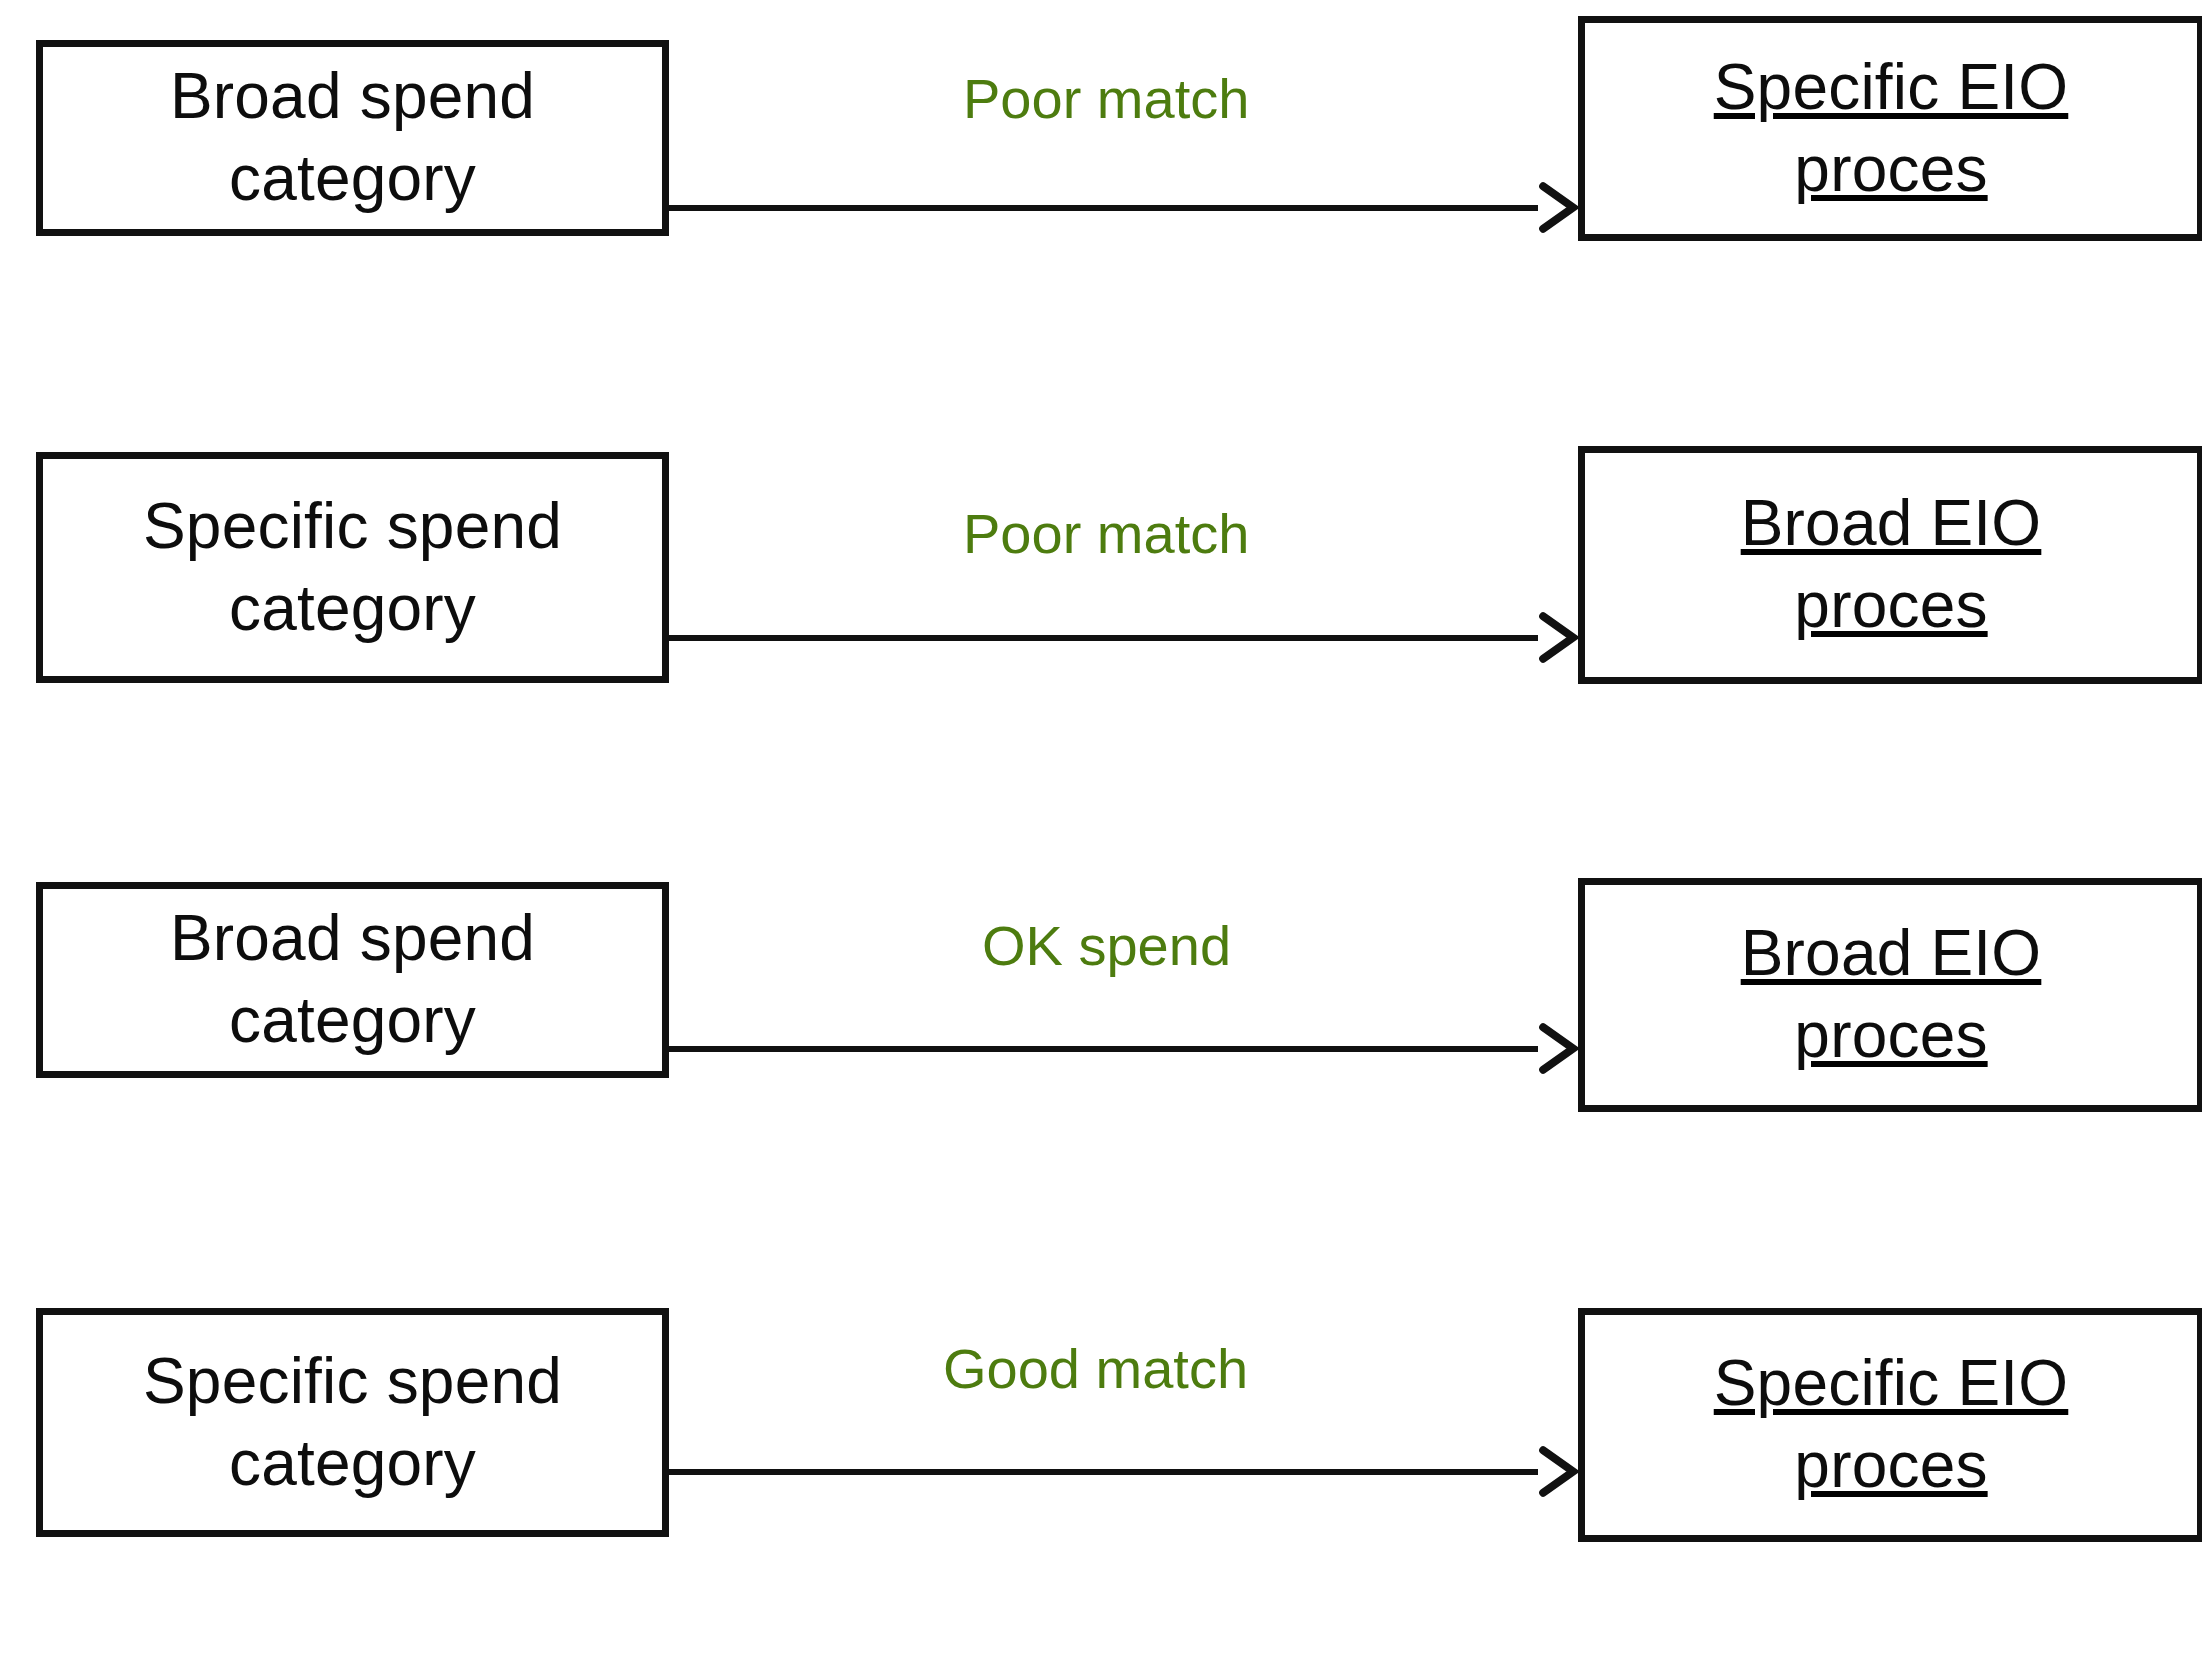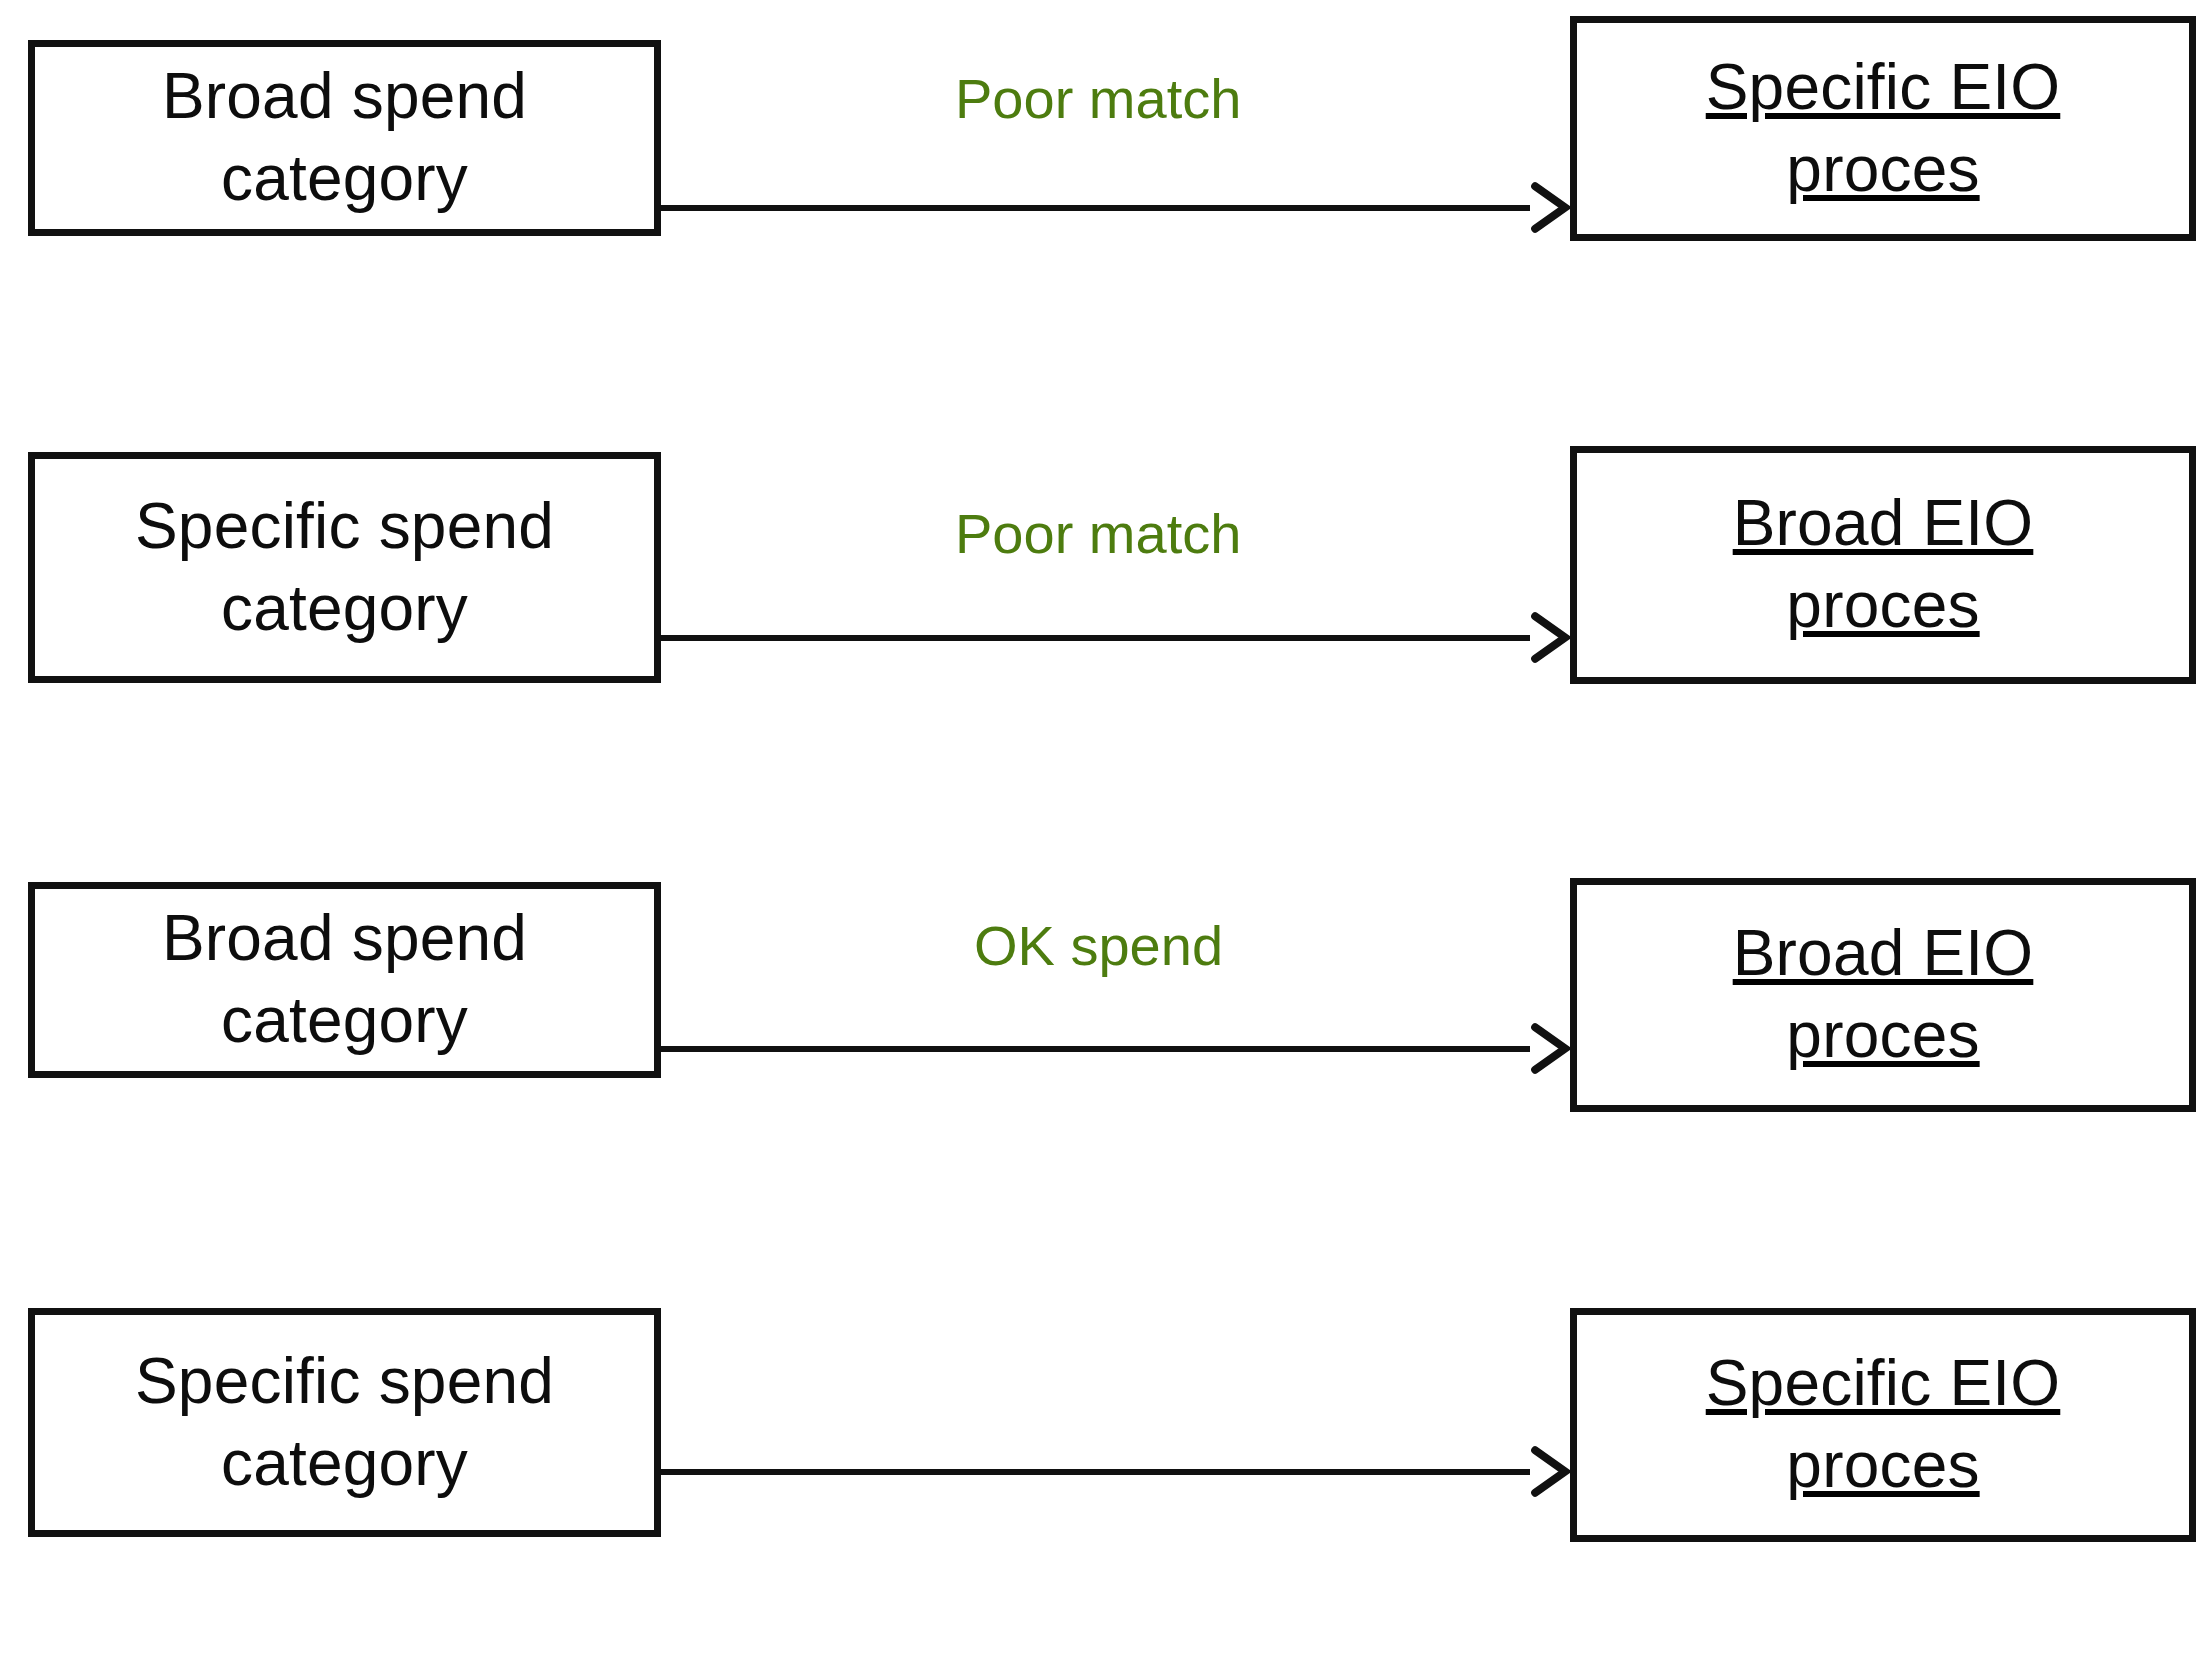--- a/index.html
+++ b/index.html
@@ -12,21 +12,21 @@
   }
   #canvas {
     position: relative;
     width: 2202px;
     height: 1679px;
     background: #ffffff;
     overflow: hidden;
   }
   .row {
     position: absolute;
-    left: 4px;
+    left: 12px;
     width: 1928px;
   }
   .node {
     position: absolute;
     box-sizing: border-box;
     background: #ffffff;
     border: 7px solid #111111;
     display: flex;
     flex-direction: column;
     align-items: center;
@@ -143,20 +143,21 @@
       <span class="node-line">category</span>
     </div>
     <div class="edge" style="left:657px;top:1445px;width:913px;">
       <div class="edge-line" style="width:869px;"></div>
       <div class="edge-head" style="right:0;">
         <svg viewBox="0 0 60 60" xmlns="http://www.w3.org/2000/svg" aria-hidden="true">
           <path d="M16 6 L50 30 L16 54" fill="none" stroke="#111111" stroke-width="9" stroke-linecap="round" stroke-linejoin="miter"></path>
         </svg>
       </div>
     </div>
+    <div class="edge-label" style="left:931px;top:1341px;">Good match</div>
     <div class="node right" style="top:1308px;height:234px;">
       <span class="node-line">Specific EIO</span>
       <span class="node-line">proces</span>
     </div>
   </div>
 
 </div>
 
 
 </body></html>

